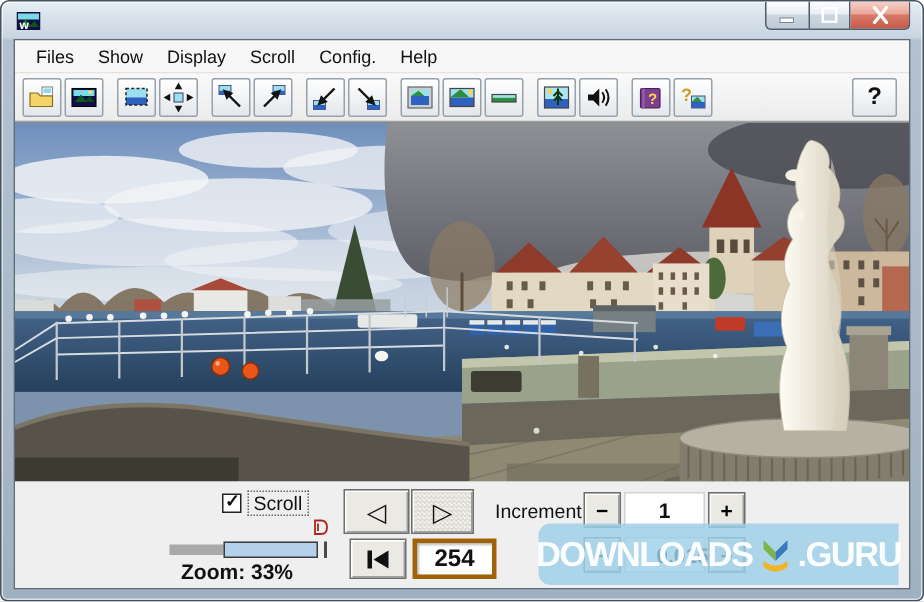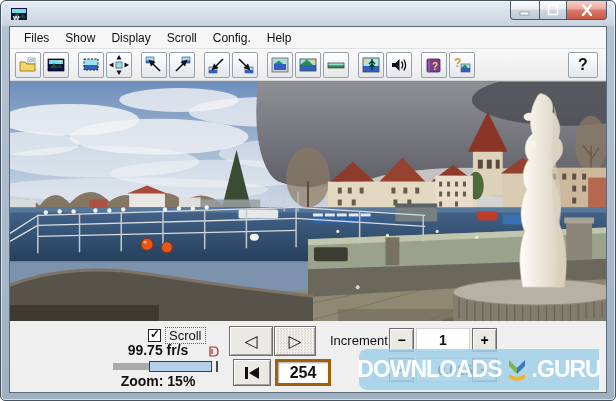--- a/index.html
+++ b/index.html
@@ -467,30 +467,29 @@
           <path d="M548,24 C554,44 554,62 549,80 C555,102 557,128 552,150 C558,172 560,192 557,206 L549,206 C553,182 551,152 547,128 C545,108 547,88 545,70 Z" fill="#d9d1bd" opacity="0.6"></path>
         </g>
       </svg>
     </div>
 
     <div class="controls">
       <div class="abs scroll-wrap">
         <input type="checkbox" class="cb" checked="true" style="">
         <span class="scroll-label">Scroll</span>
       </div>
-      <div class="abs boldtxt framerate">99.75 fr/s</div>
       <svg class="abs meter" width="11" height="11" viewBox="0 0 11 11">
         <path d="M2,1 L6,1 C9,1 10,3 10,5.5 C10,8 9,10 6,10 L2,10 Z M4,3 V8" stroke="#a8281e" stroke-width="1.2" fill="none"></path>
       </svg>
       <div class="abs slider">
         <div class="slider-gray"></div>
         <div class="slider-blue"></div>
         <div class="slider-tick"></div>
       </div>
-      <div class="abs boldtxt zoomtext">Zoom: 15%</div>
+      <div class="abs boldtxt zoomtext">Zoom: 33%</div>
 
       <button class="abs cbtn btn-prev">
         <span class="arrow-glyph">◁</span>
       </button>
       <button class="abs cbtn btn-next">
         <span class="arrow-glyph">▷</span>
       </button>
       <button class="abs cbtn btn-first">
         <svg width="20" height="16" viewBox="0 0 20 16">
           <rect x="3" y="2" width="3" height="12" fill="#111"></rect>

